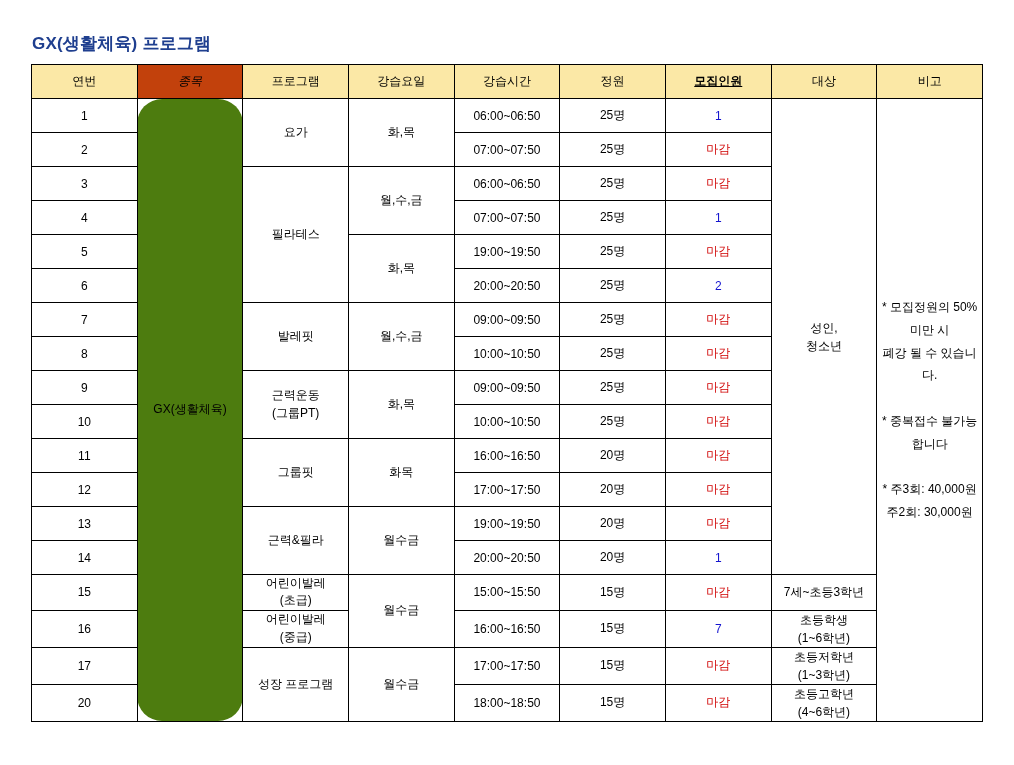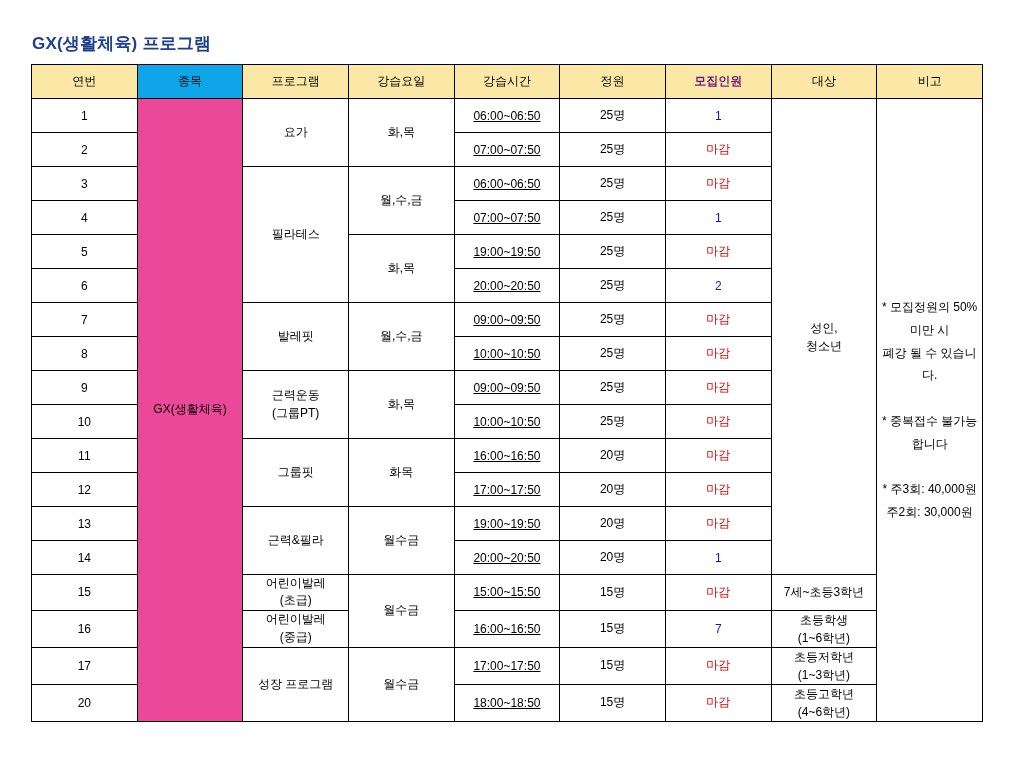--- a/index.html
+++ b/index.html
@@ -47,27 +47,28 @@
   }
   thead th {
     background: #fbe8a6;
     font-weight: bold;
     height: 24px;
     font-size: 12.5px;
   }
   td.seq { width: 52px; }
   td.category {
     width: 102px;
-    background: #ec4899;
+    background: #4d7c0f;
     font-weight: bold;
     font-size: 12px;
+    border-radius: 25px;
   }
   td.program { width: 96px; }
   td.days { width: 84px; }
-  td.time { width: 122px; text-decoration: underline; }
+  td.time { width: 122px; }
   td.cap { width: 68px; }
   td.slots { width: 84px; font-weight: bold; }
   td.target { width: 108px; margin-top: 22px; }
   td.note { width: 235px; }
   .slots-closed { color: #d00000; font-weight: bold; }
   .slots-open { color: #1414cf; font-weight: bold; }
   .note-cell {
     text-align: left;
     vertical-align: middle;
     padding: 8px 14px;
@@ -90,26 +91,26 @@
 </head>
 <body>
 
 <div class="page-title">GX(생활체육) 프로그램</div>
 
 <div class="table-wrap">
   <table class="gx">
     <thead>
       <tr>
         <th class="seq">연번</th>
-        <th class="category" style="background:#0ea5e9;">종목</th>
+        <th class="category" style="background:#c2410c;font-style:italic;">종목</th>
         <th class="program">프로그램</th>
         <th class="days">강습요일</th>
         <th class="time">강습시간</th>
         <th class="cap">정원</th>
-        <th class="slots" style="font-weight:bold;color:#701a75;">모집인원</th>
+        <th class="slots" style="font-weight:bold;color:#000000;text-decoration:underline;">모집인원</th>
         <th class="target">대상</th>
         <th class="note">비고</th>
       </tr>
     </thead>
     <tbody>
 
       <tr>
         <td class="seq">1</td>
         <td class="category" rowspan="18">GX(생활체육)</td>
         <td class="program" rowspan="2">요가</td>

